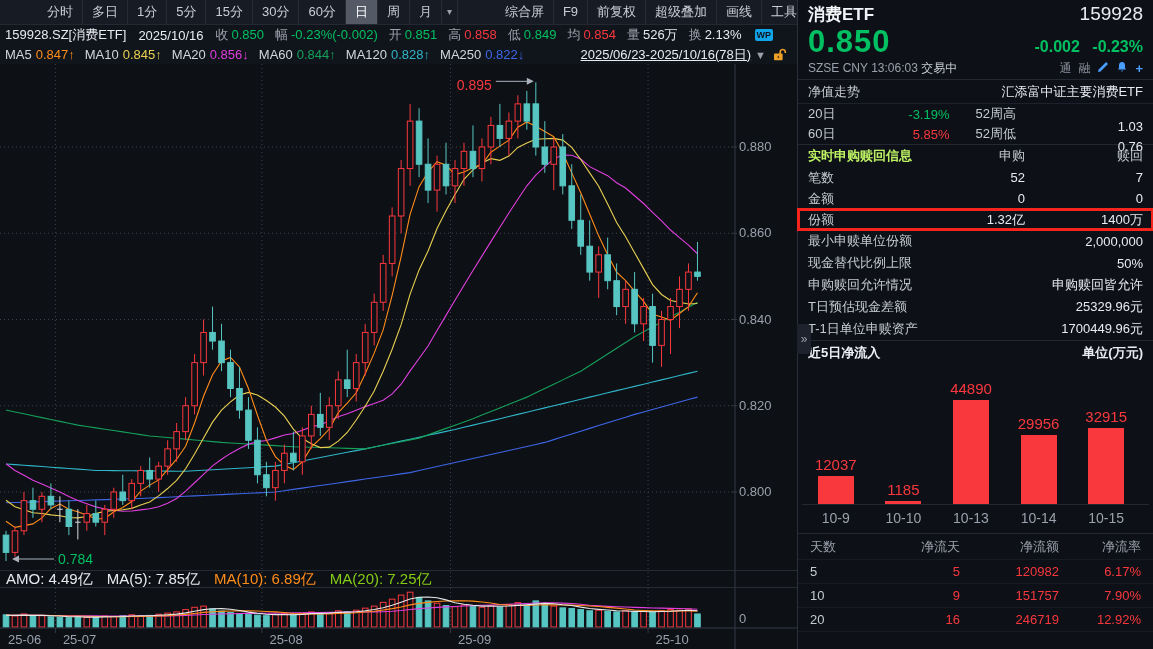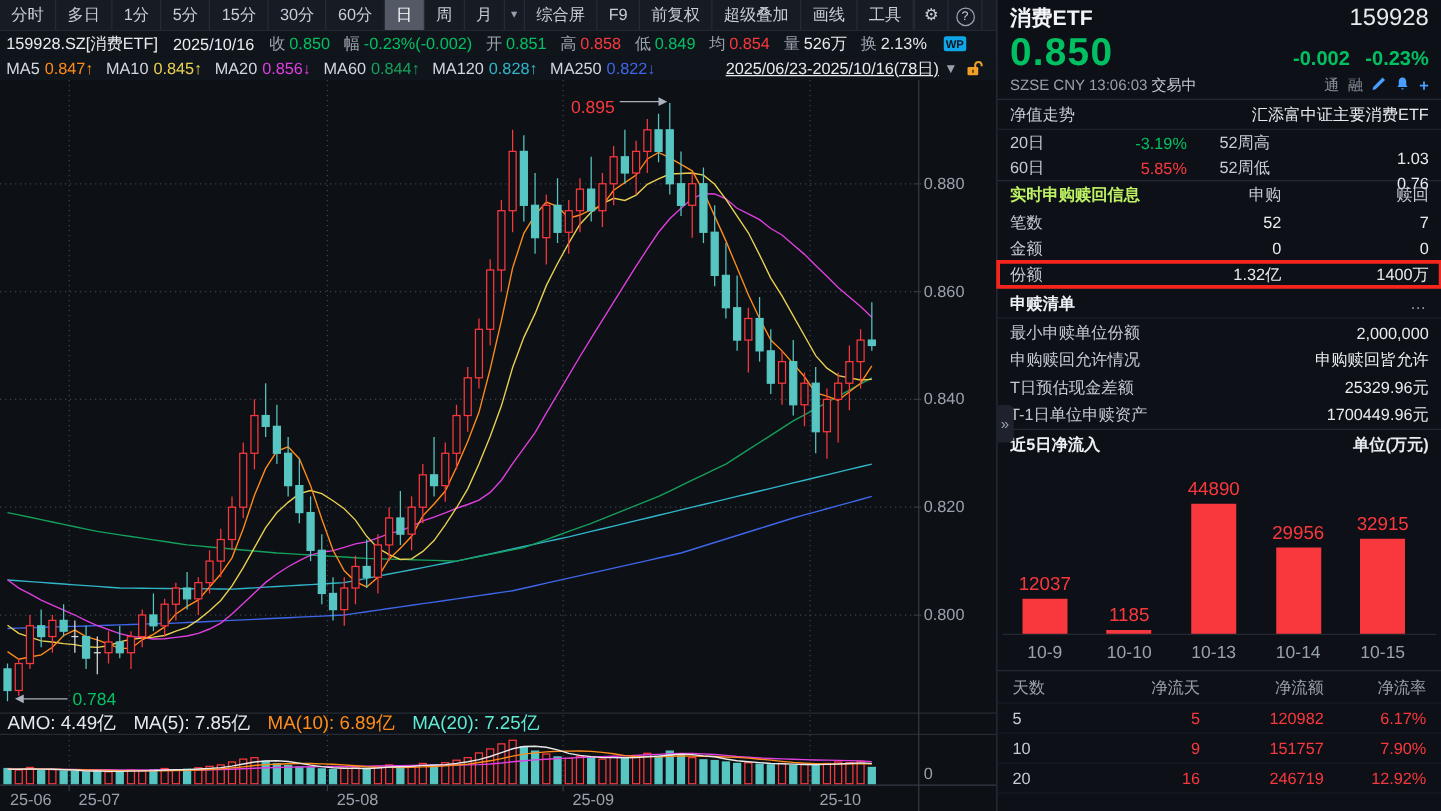--- a/index.html
+++ b/index.html
@@ -2,21 +2,21 @@
 <html><head>
 <meta charset="utf-8">
 <style>
   html,body{margin:0;padding:0;}
   body{width:1153px;height:649px;background:#0b0e13;font-family:"Liberation Sans",sans-serif;
        color:#dde1e7;overflow:hidden;position:relative;font-size:13px;}
   .green{color:#00c062}.red{color:#f9383e}.white{color:#e6e9ee}
   
   .toolbar{position:absolute;top:0;left:0;width:797px;height:24px;background:#171b23;
            border-bottom:1px solid #232833;display:flex;align-items:stretch;color:#c9cdd6;}
-  .tb-group{display:flex;align-items:flex-start;}
+  .tb-group{display:flex;align-items:flex-start;margin-left:38px;}
   .tb-item{padding:0 9px;line-height:24px;border-right:1px solid #262b34;white-space:nowrap;cursor:default;}
   .tb-item.active{background:#545a65;color:#ffffff;}
   .tb-caret{padding:0 5px;line-height:24px;border-right:1px solid #262b34;font-size:10px;color:#9aa1ac;}
   .tb-spacer{flex:1;}
   .tb-icon{width:26px;text-align:center;line-height:24px;border-left:1px solid #262b34;color:#c9cdd6;}
   .help-circ{display:inline-block;width:13px;height:13px;line-height:13px;border:1px solid #9aa1ac;
              border-radius:50%;font-size:10px;color:#c9cdd6;}
   
   .quotebar{position:absolute;top:25px;left:0;width:797px;height:20px;background:#10141b;
             display:flex;align-items:center;white-space:nowrap;overflow:hidden;padding-left:5px;}
@@ -433,21 +433,21 @@
       <line x1="495.82000000000005" y1="17.312499999999943" x2="527.82" y2="17.312499999999943" stroke="#aab1bc"></line>
       <polygon points="533.82,17.312499999999943 526.82,13.812499999999943 526.82,20.812499999999943" fill="#aab1bc"></polygon>
       <text x="58" y="499.9999999999999" fill="#00c062" font-size="14">0.784</text>
       <line x1="18" y1="494.9999999999999" x2="54" y2="494.9999999999999" stroke="#aab1bc"></line>
       <polygon points="12,494.9999999999999 19,491.4999999999999 19,498.4999999999999" fill="#aab1bc"></polygon>
     </svg>
   <div class="amo-row">
       <span style="color: rgb(230, 233, 238);">AMO: 4.49亿</span>
       <span style="color: rgb(230, 233, 238);">MA(5): 7.85亿</span>
       <span style="color: rgb(255, 140, 26);">MA(10): 6.89亿</span>
-      <span style="color: #5eead4;">MA(20): 7.25亿</span>
+      <span style="color: #84cc16;">MA(20): 7.25亿</span>
     </div>
 </div>
 
 <div class="collapse-tab">»</div>
 
 <div class="panel">
   <div class="p-header">
     <div class="ph-r1">
       <span class="ph-name">消费ETF</span>
       <span class="ph-code">159928</span>
@@ -524,28 +524,28 @@
         </div>
         <div class="rt-row hl">
           <span class="l">份额</span>
           <span class="v1">1.32亿</span>
           <span class="v2">1400万</span>
         </div>
       </div>
   </div>
 
   <div>
-    <div class="sec-title-row" style="border-top:1px solid #232833;">
-      <span class="sec-title bold">申赎清单</span>
-      <span class="sec-right dots">…</span>
-    </div>
     <div>
         <div class="list-row">
           <span class="l">最小申赎单位份额</span>
           <span class="v">2,000,000</span>
+        </div>
+        <div class="list-row">
+          <span class="l">现金替代比例上限</span>
+          <span class="v">50%</span>
         </div>
         <div class="list-row">
           <span class="l">申购赎回允许情况</span>
           <span class="v">申购赎回皆允许</span>
         </div>
         <div class="list-row">
           <span class="l">T日预估现金差额</span>
           <span class="v">25329.96元</span>
         </div>
         <div class="list-row">

